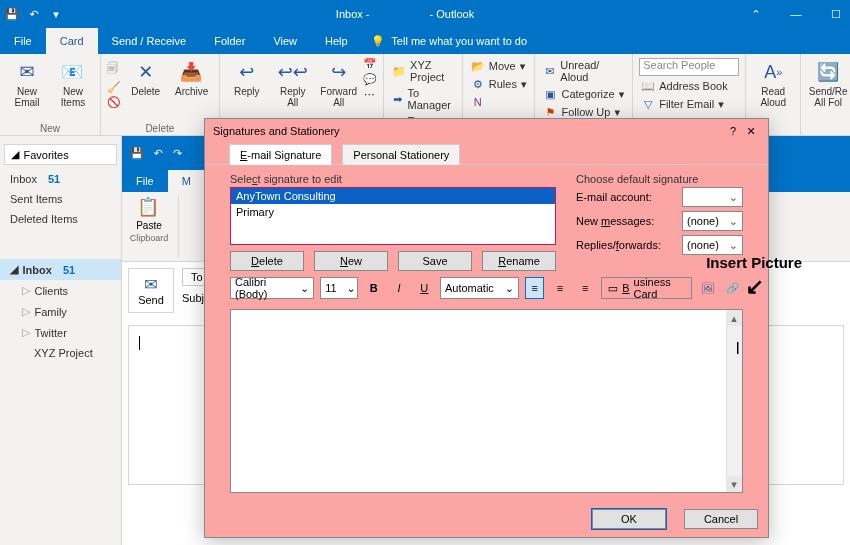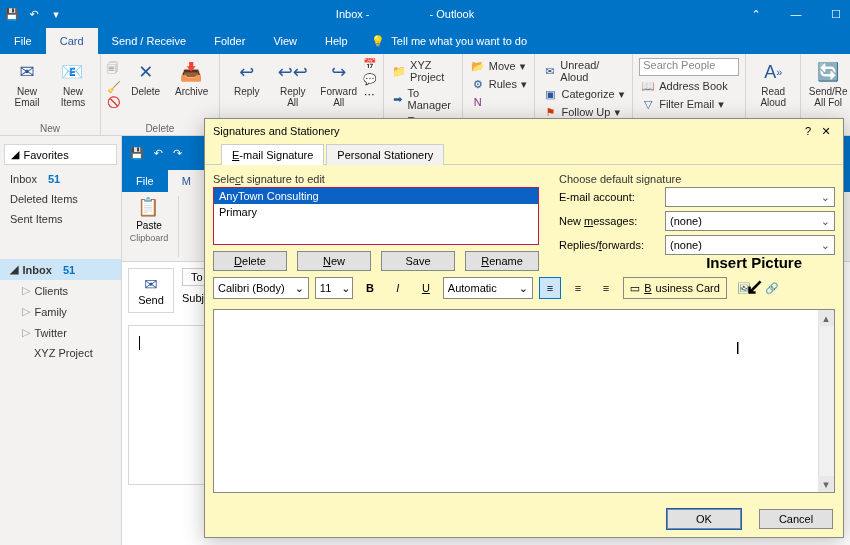--- a/index.html
+++ b/index.html
@@ -41,28 +41,28 @@
 .navitem .cnt { color: #0173c7; font-weight: 600; }
 .navitem.sub { padding-left: 22px; }
 
 
 .msgarea { flex: 1; background: #fff; position: relative; }
 .composeribbon { height: 34px; background: #0173c7; display: flex; align-items: center; padding: 0 8px; gap: 10px; color: #fff; }
 .composebody { background: #f3f2f1; height: 70px; border-bottom: 1px solid #d6d6d6; display: flex; padding: 4px; gap: 6px; }
 .composemain { flex: 1; background: #fff; border: 1px solid #d6d6d6; margin: 6px; }
 
 
-.dialog { position: absolute; left: 204px; top: 118px; width: 640px; height: 420px; background: #fef9c3; border: 1px solid #888; box-shadow: 0 4px 20px rgba(0,0,0,.25); z-index: 100; display: flex; flex-direction: column; }
+.dialog { position: absolute; left: 204px; top: 118px; width: 565px; height: 420px; background: #fca5a5; border: 1px solid #888; box-shadow: 0 4px 20px rgba(0,0,0,.25); z-index: 100; display: flex; flex-direction: column; }
 .dlgtitle { height: 24px; display: flex; align-items: center; padding: 0 8px; }
 .dlgtitle .t { flex: 1; }
 .dlgtitle .x { width: 18px; text-align: center; }
-.dlgtabs { display: flex; border-bottom: 1px solid #ccc; padding-left: 16px; gap: 2px; }
+.dlgtabs { display: flex; border-bottom: 1px solid #ccc; padding-left: 24px; gap: 10px; }
 .dlgtab { padding: 4px 10px; border: 1px solid #ccc; border-bottom: none; background: #f3f2f1; position: relative; top: 1px; }
 .dlgtab.active { background: #fff; }
-.dlgbody { flex: 1; padding: 8px 8px; display: flex; flex-direction: column; gap: 6px; }
+.dlgbody { flex: 1; padding: 8px 25px; display: flex; flex-direction: column; gap: 6px; }
 .row1 { display: flex; gap: 20px; }
 .col1 { flex: 1; }
 .lbl { color: #333; margin-bottom: 2px; }
 .siglist { border: 1px solid #be185d; height: 58px; background: #fff; }
 .siglist .item { padding: 2px 5px; }
 .siglist .item.sel { background: #0b61c4; color: #fff; }
 .defsig { width: 300px; }
 .defrow { display: flex; align-items: center; gap: 6px; margin-bottom: 4px; }
 .defrow label { width: 100px; }
 .selbox { flex: 1; border: 1px solid #888; height: 20px; background: #fff; display: flex; align-items: center; padding: 0 4px; justify-content: space-between; }
@@ -256,22 +256,22 @@
   </div>
 </div>
 
 <div class="main">
   <div class="navpane">
     <div class="navhead">
         <span>◢</span>
         <span>Favorites</span>
       </div>
     <div class="navitem"><span>Inbox</span>&nbsp;<span class="cnt">51</span></div>
+    <div class="navitem">Sent Items</div>
     <div class="navitem">Deleted Items</div>
-    <div class="navitem">Sent Items</div>
     <div style="height:30px"></div>
     <div class="navitem sel"><span>◢</span><span>Inbox</span>&nbsp;<span class="cnt">51</span></div>
     <div class="navitem sub">
         <span style="color:#999">▷</span>
         <span>Clients</span>
       </div>
     <div class="navitem sub">
         <span style="color:#999">▷</span>
         <span>Family</span>
       </div>

